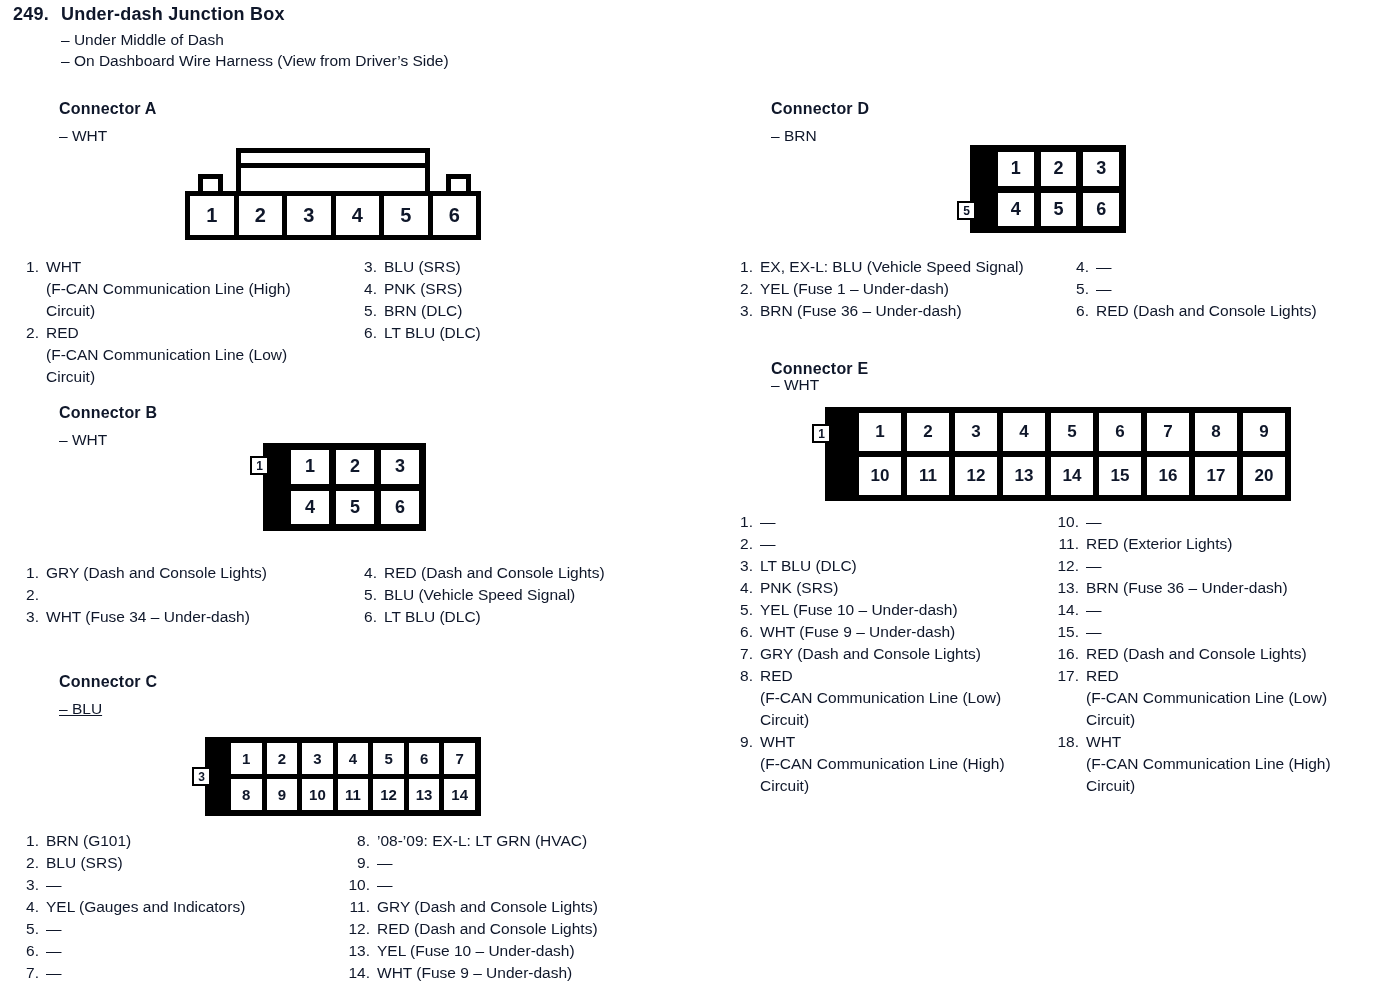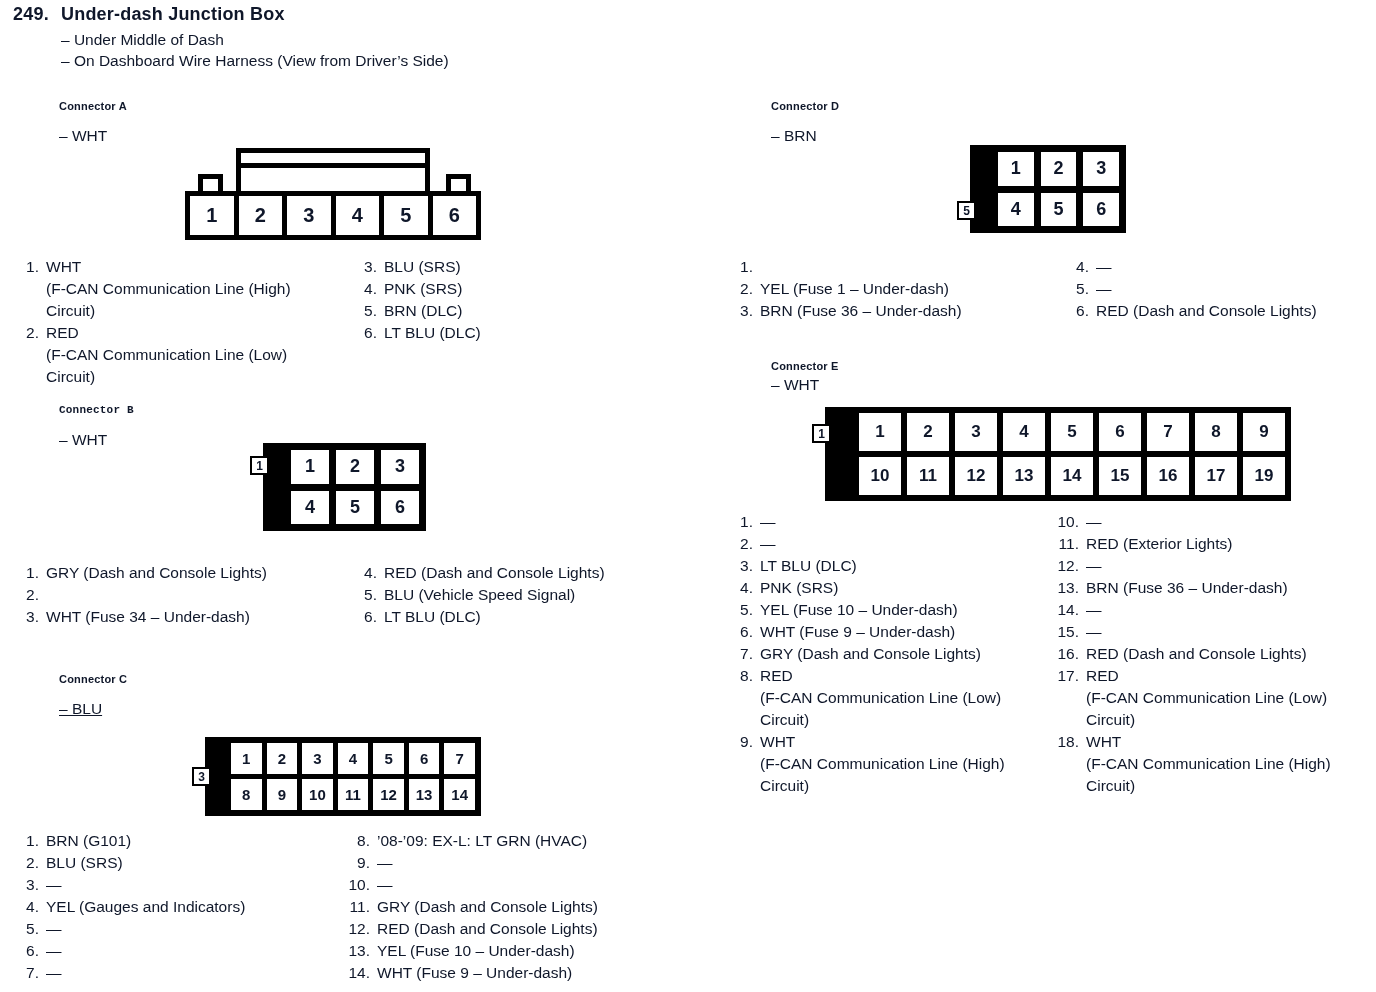--- a/index.html
+++ b/index.html
@@ -4,21 +4,21 @@
 <style>
   html,body{margin:0;padding:0;background:#fff;}
   .page{
     position:relative;width:1376px;height:992px;background:#ffffff;
     font-family:"Liberation Sans", sans-serif;color:#0f172a;overflow:hidden;
     -webkit-font-smoothing:antialiased;
   }
   .abs{position:absolute;}
   .pgnum,.pgtitle{font-size:18px;font-weight:bold;letter-spacing:.2px;}
   .sub{font-size:15.5px;}
-  .sech{font-size:11px;font-weight:bold;letter-spacing:.2px;}
+  .sech{font-size:16px;font-weight:bold;letter-spacing:.2px;}
   .colorline{font-size:15.5px;}
   .pinlist{position:absolute;font-size:15.5px;}
   .pin{display:flex;}
   .pin .num{min-width:26px;text-align:right;margin-right:7px;line-height:22px;white-space:nowrap;}
   .pin .txt{white-space:pre-line;line-height:22px;}
   
   .conA{position:absolute;left:185px;top:146px;width:296px;height:94px;}
   .conA *{box-sizing:border-box;}
   .acap{position:absolute;left:51px;top:2px;width:194px;height:43px;border:5px solid #000;border-bottom:none;background:#fff;}
   .acapline{position:absolute;left:0;right:0;top:10px;border-top:5px solid #000;}
@@ -91,21 +91,21 @@
     <div class="pin">
         <span class="num">5.</span>
         <span class="txt">BRN (DLC)</span>
       </div>
     <div class="pin">
         <span class="num">6.</span>
         <span class="txt">LT BLU (DLC)</span>
       </div>
   </div>
 
-  <div class="abs sech" style="left:59px;top:404px;font-family:Liberation Mono, monospace;">Connector B</div>
+  <div class="abs sech" style="left:59px;top:404px;">Connector B</div>
   <div class="abs colorline" style="left:59px;top:431px;">– WHT</div>
 
   <div class="bbox fs18" style="left:263px;top:443px;width:163px;height:88px;">
     <div class="idx" style="left:-13px;top:13px;">1</div>
     <div class="bgrid" style="grid-template-columns:repeat(3,1fr);gap:7px;padding:7px 7px 7px 28px;">
       <div class="bcell">1</div>
       <div class="bcell">2</div>
       <div class="bcell">3</div>
       <div class="bcell">4</div>
       <div class="bcell">5</div>
@@ -236,20 +236,21 @@
       <div class="bcell">3</div>
       <div class="bcell">4</div>
       <div class="bcell">5</div>
       <div class="bcell">6</div>
     </div>
   </div>
 
   <div class="pinlist" style="left:727px;top:256px;width:330px;">
     <div class="pin">
         <span class="num">1.</span>
+        <span class="txt">EX, EX-L: BLU (Vehicle Speed Signal)</span>
       </div>
     <div class="pin">
         <span class="num">2.</span>
         <span class="txt">YEL (Fuse 1 – Under-dash)</span>
       </div>
     <div class="pin">
         <span class="num">3.</span>
         <span class="txt">BRN (Fuse 36 – Under-dash)</span>
       </div>
   </div>
@@ -284,21 +285,21 @@
       <div class="bcell">8</div>
       <div class="bcell">9</div>
       <div class="bcell">10</div>
       <div class="bcell">11</div>
       <div class="bcell">12</div>
       <div class="bcell">13</div>
       <div class="bcell">14</div>
       <div class="bcell">15</div>
       <div class="bcell">16</div>
       <div class="bcell">17</div>
-      <div class="bcell">19</div>
+      <div class="bcell">20</div>
     </div>
   </div>
 
   <div class="pinlist" style="left:727px;top:511px;width:320px;">
     <div class="pin">
         <span class="num">1.</span>
         <span class="txt">—</span>
       </div>
     <div class="pin">
         <span class="num">2.</span>

